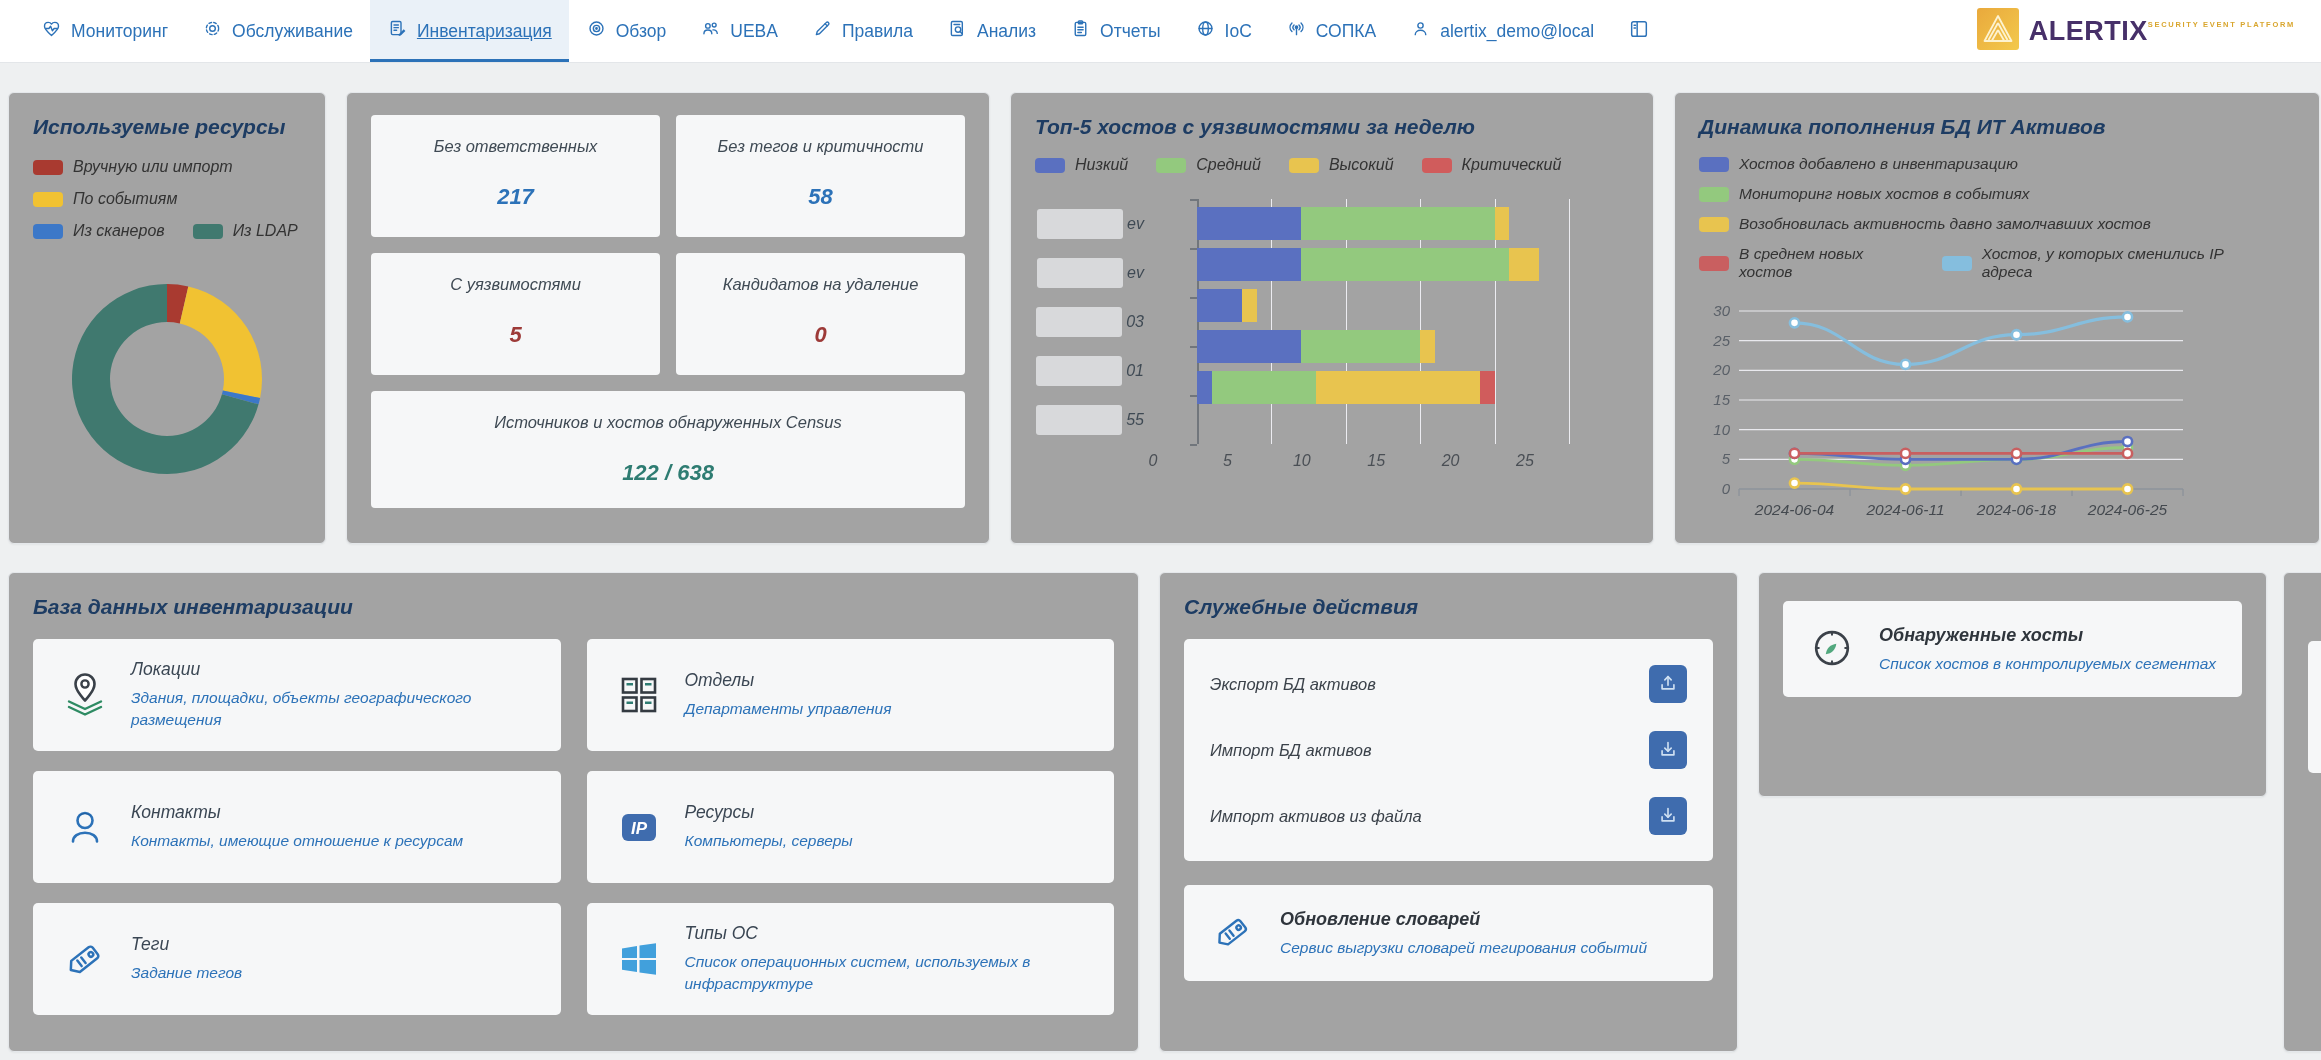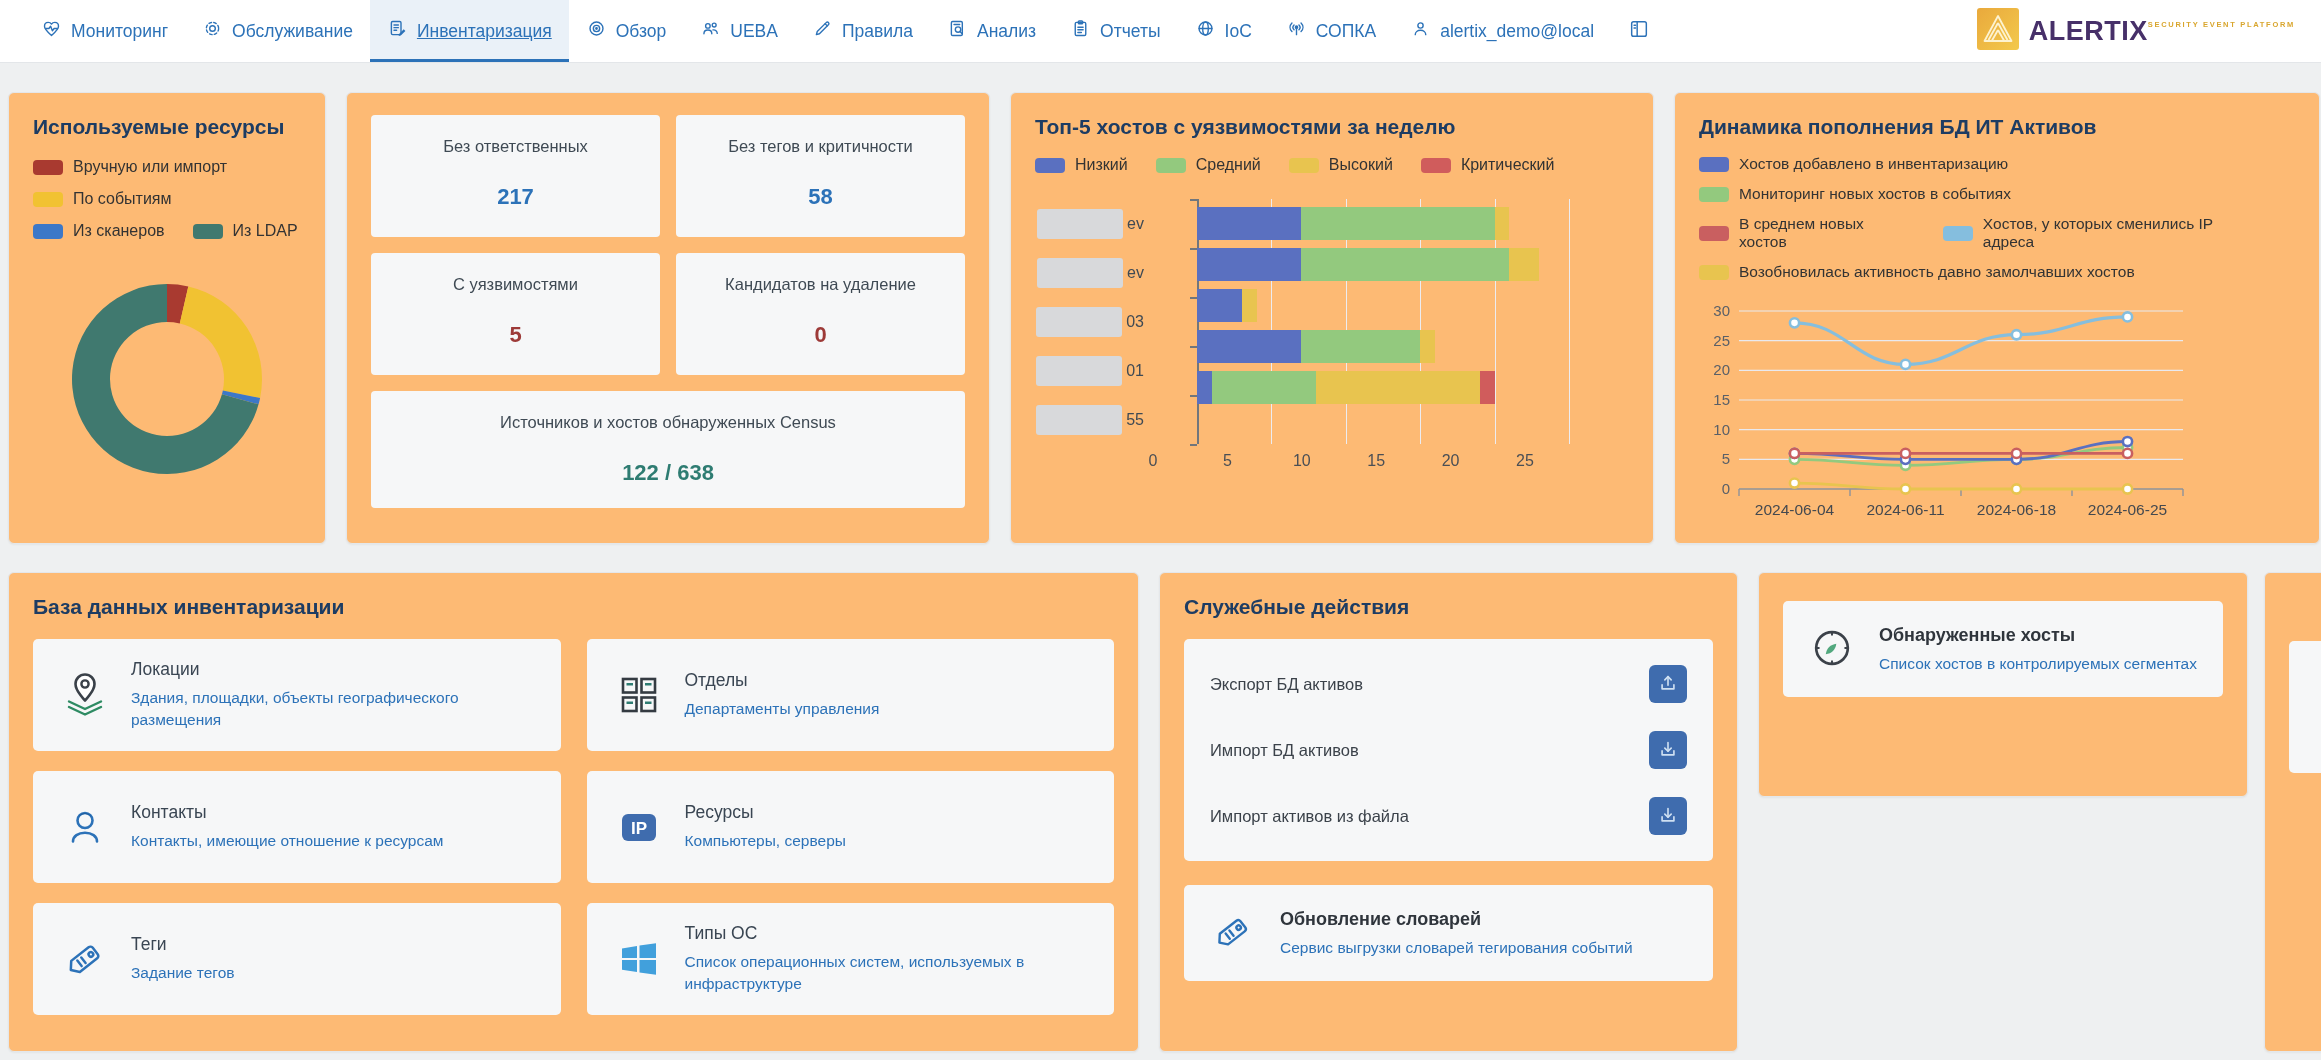--- a/index.html
+++ b/index.html
@@ -23,23 +23,23 @@
   .nav-item.active .nav-label{text-decoration:underline;}
   .logo{margin-left:auto;display:flex;align-items:center;gap:10px;padding-right:2px;}
   .logo-text{display:flex;line-height:1;}
   .logo-title{font-size:27px;font-weight:bold;color:#473069;letter-spacing:.5px;}
   .logo-sub{font-size:7.5px;color:#d9a62e;letter-spacing:1.7px;margin-top:3px;font-weight:bold;}
   
   .row1{display:grid;grid-template-columns:318px 644px 644px 1fr;gap:20px;margin:29px 8px 0;}
   .row1 .card{height:452px;}
   .row2{display:grid;grid-template-columns:1131px 579px 1fr;gap:20px;margin:28px 8px 0;}
   .card{
-    background:#fdba74;border:1px solid #e4e7ea;border-radius:6px;
+    background:#a3a3a3;border:1px solid #e4e7ea;border-radius:6px;
     box-shadow:0 1px 2px rgba(20,30,40,.05);
-    padding:22px 24px;box-sizing:border-box;position:relative;
+    padding:22px 24px;box-sizing:border-box;position:relative;font-style:italic;
   }
   .card-title{margin:0;font-size:21px;color:var(--title,#1d3c63);font-weight:bold;}
   
   .legend-row{display:flex;align-items:center;}
   .legend-item{display:flex;align-items:center;gap:10px;font-size:16px;color:#333;margin:7px 28px 7px 0;cursor:pointer;}
   .legend-item:last-child{margin-right:0;}
   .sw{width:30px;height:15px;border-radius:4px;flex:none;}
   
   .donut-wrap{display:flex;justify-content:center;margin-top:32px;}
   
@@ -378,32 +378,32 @@
         </div>
       </div>
       <div class="legend-row">
         <div class="legend-item">
           <span class="sw" style="background: rgb(147, 201, 126);"></span>
           <span>Мониторинг новых хостов в событиях</span>
         </div>
       </div>
       <div class="legend-row">
         <div class="legend-item">
+          <span class="sw" style="background: rgb(232, 196, 79);"></span>
+          <span>Возобновилась активность давно замолчавших хостов</span>
+        </div>
+      </div>
+      <div class="legend-row">
+        <div class="legend-item">
           <span class="sw" style="background: rgb(201, 95, 96);"></span>
           <span>В среднем новых хостов</span>
         </div>
         <div class="legend-item">
           <span class="sw" style="background: rgb(133, 190, 222);"></span>
           <span>Хостов, у которых сменились IP адреса</span>
-        </div>
-      </div>
-      <div class="legend-row">
-        <div class="legend-item">
-          <span class="sw" style="background: rgb(232, 196, 79);"></span>
-          <span>Возобновилась активность давно замолчавших хостов</span>
         </div>
       </div>
     </div>
     <div class="line-chart-wrap">
       <svg id="line-chart" width="596" height="232" viewBox="0 0 596 232">
           <text x="31" y="193" text-anchor="end" font-size="15" fill="#5a6068" font-family="Liberation Sans, sans-serif">0</text>
           <line x1="40" y1="158.33333333333334" x2="484" y2="158.33333333333334" stroke="#e9e9ee" stroke-width="1.2"></line>
           <text x="31" y="163.33333333333334" text-anchor="end" font-size="15" fill="#5a6068" font-family="Liberation Sans, sans-serif">5</text>
           <line x1="40" y1="128.66666666666669" x2="484" y2="128.66666666666669" stroke="#e9e9ee" stroke-width="1.2"></line>
           <text x="31" y="133.66666666666669" text-anchor="end" font-size="15" fill="#5a6068" font-family="Liberation Sans, sans-serif">10</text>

